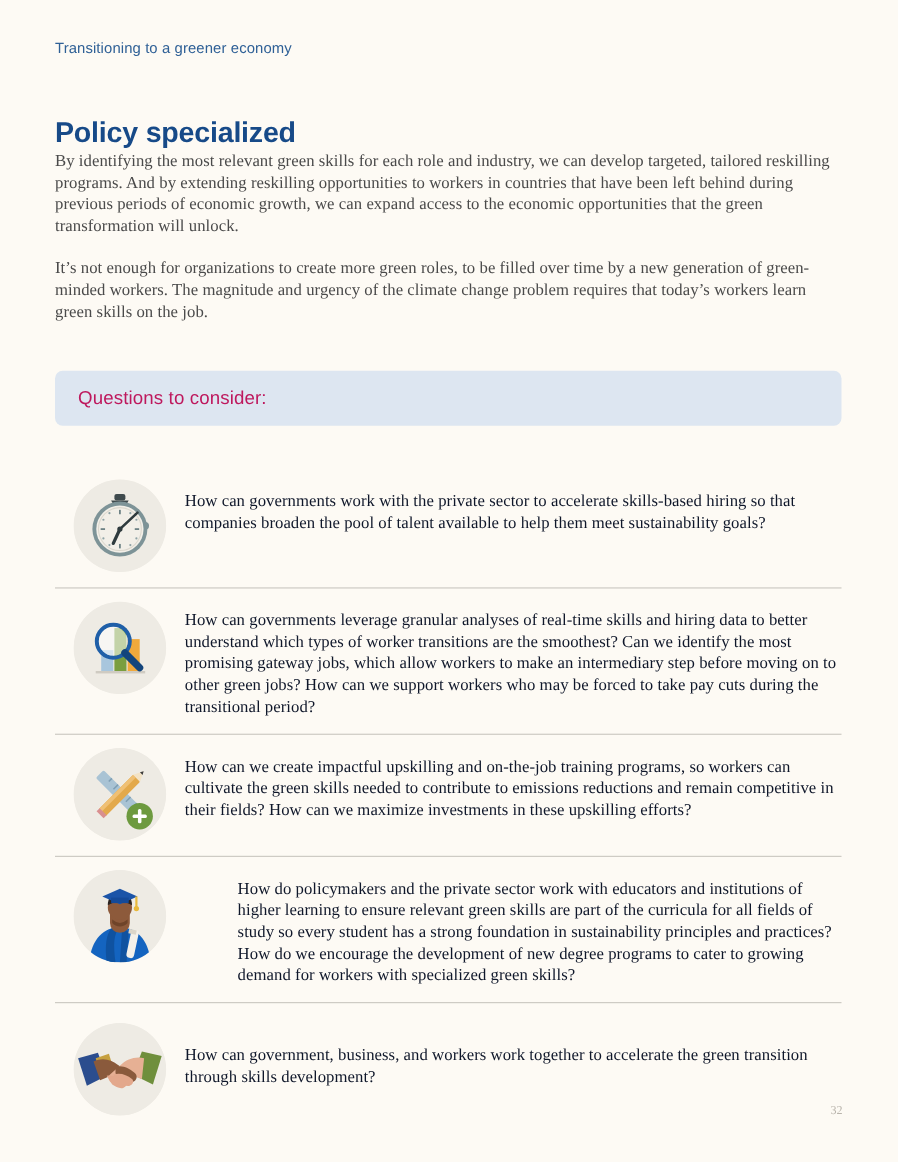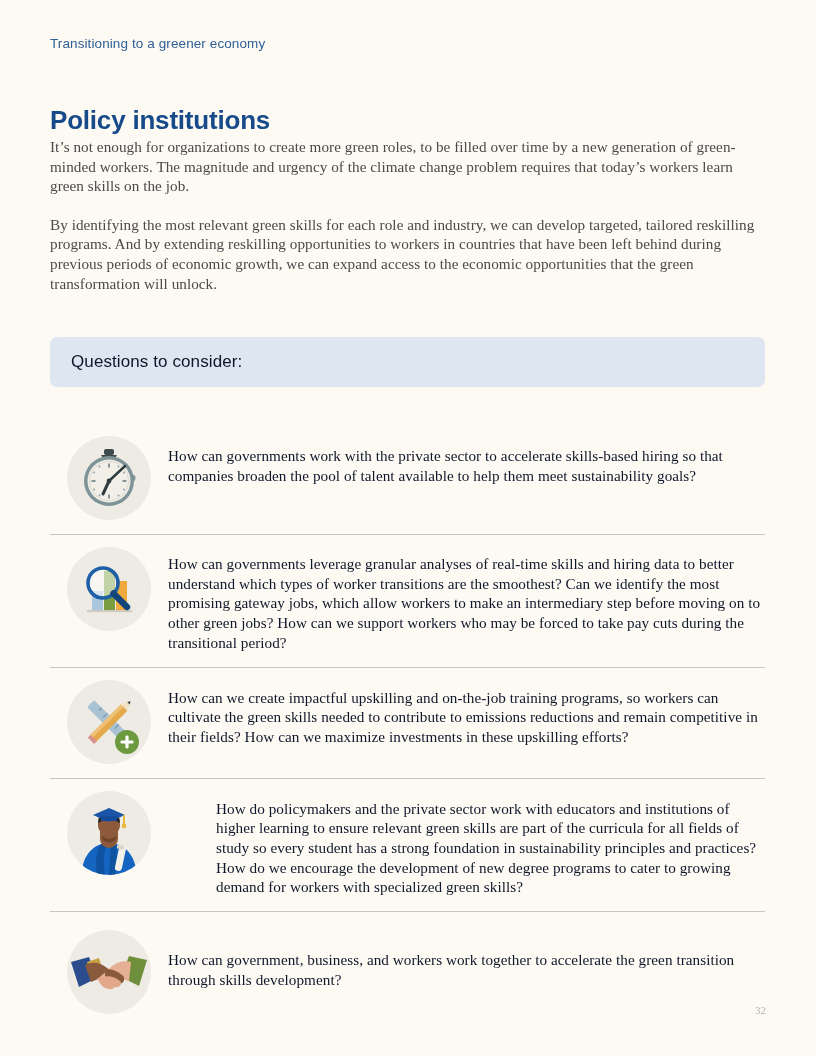--- a/index.html
+++ b/index.html
@@ -70,21 +70,21 @@
     height: 50px;
     background: #dde6f1;
     border-radius: 7px;
     display: flex;
     align-items: center;
   }
   .qbanner-label {
     margin-left: 21px;
     font-family: "Liberation Sans", sans-serif;
     font-size: 17px;
-    color: #0f172a;
+    color: #be185d;
     letter-spacing: 0.1px;
   }
 
   
   .qlist {
     position: absolute;
     left: 50px;
     top: 420px;
     width: 715px;
   }
@@ -157,25 +157,25 @@
     text-align: right;
   }
 </style>
 </head>
 <body>
 
 <div class="page">
 
   <div class="running-head">Transitioning to a greener economy</div>
 
-  <h1 class="section-title">Policy institutions</h1>
+  <h1 class="section-title">Policy specialized</h1>
 
   <div class="intro">
+    <p>By identifying the most relevant green skills for each role and industry, we can develop targeted, tailored reskilling programs. And by extending reskilling opportunities to workers in countries that have been left behind during previous periods of economic growth, we can expand access to the economic opportunities that the green transformation will unlock.</p>
     <p>It’s not enough for organizations to create more green roles, to be filled over time by a new generation of green-minded workers. The magnitude and urgency of the climate change problem requires that today’s workers learn green skills on the job.</p>
-    <p>By identifying the most relevant green skills for each role and industry, we can develop targeted, tailored reskilling programs. And by extending reskilling opportunities to workers in countries that have been left behind during previous periods of economic growth, we can expand access to the economic opportunities that the green transformation will unlock.</p>
   </div>
 
   <div class="qbanner">
     <div class="qbanner-label">Questions to consider:</div>
   </div>
 
   <div class="qlist">
 
     <div class="qrow noline" data-row="0">
       <div class="qicon-wrap">

